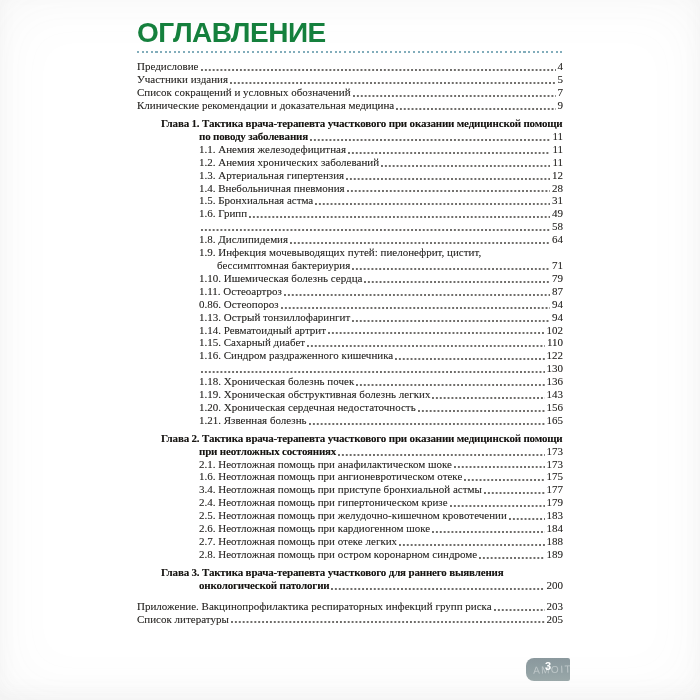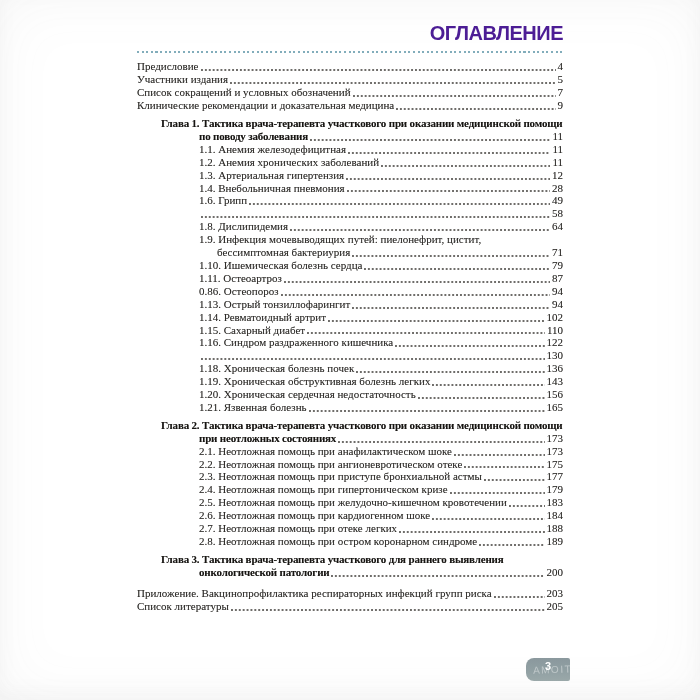--- a/index.html
+++ b/index.html
@@ -12,24 +12,24 @@
     position:absolute;inset:0;pointer-events:none;
     box-shadow:inset 0 0 60px rgba(120,120,120,0.06), inset 0 -8px 18px rgba(120,120,120,0.05);
   }
   .content{
     position:absolute;left:137px;top:20px;width:426px;
     color:#2d2b28;
     font-size:11px;line-height:12.9px;
     text-shadow:0 0 0.3px rgba(70,70,70,0.45);
   }
   h1.title{
-    margin:0 0 5px 0;text-align:right;
+    margin:0 0 5px 0;text-align:left;
     font-family:"Liberation Sans", sans-serif;
-    font-weight:700;font-size:20px;line-height:26px;
-    color:#4c1d95;letter-spacing:-0.5px;
+    font-weight:700;font-size:28px;line-height:26px;
+    color:#15803d;letter-spacing:-0.5px;
     text-shadow:none;
   }
   .rule{
     height:2.4px;margin:0 0 7px 0;
     background-image:repeating-linear-gradient(90deg,#82adbb 0 2.1px,transparent 2.1px 4.6px);
   }
   .row{display:flex;align-items:flex-end;white-space:nowrap;}
   .row .t{flex:0 0 auto;}
   .row .dots{
     flex:1 1 auto;height:2px;align-self:flex-end;
@@ -115,20 +115,25 @@
           <span class="t">1.3. Артериальная гипертензия</span>
           <span class="dots"></span>
           <span class="pg">12</span>
         </div>
         <div class="row ind1">
           <span class="t">1.4. Внебольничная пневмония</span>
           <span class="dots"></span>
           <span class="pg">28</span>
         </div>
         <div class="row ind1">
+          <span class="t">1.5. Бронхиальная астма</span>
+          <span class="dots"></span>
+          <span class="pg">31</span>
+        </div>
+        <div class="row ind1">
           <span class="t">1.6. Грипп</span>
           <span class="dots"></span>
           <span class="pg">49</span>
         </div>
         <div class="row ind1">
           <span class="dots"></span>
           <span class="pg">58</span>
         </div>
         <div class="row ind1">
           <span class="t">1.8. Дислипидемия</span>
@@ -211,26 +216,26 @@
           <span class="t b">при неотложных состояниях</span>
           <span class="dots"></span>
           <span class="pg">173</span>
         </div>
         <div class="row ind1">
           <span class="t">2.1. Неотложная помощь при анафилактическом шоке</span>
           <span class="dots"></span>
           <span class="pg">173</span>
         </div>
         <div class="row ind1">
-          <span class="t">2.2. Неотложная помощь при ангионевротическом отеке</span>
+          <span class="t">1.6. Неотложная помощь при ангионевротическом отеке</span>
           <span class="dots"></span>
           <span class="pg">175</span>
         </div>
         <div class="row ind1">
-          <span class="t">2.3. Неотложная помощь при приступе бронхиальной астмы</span>
+          <span class="t">3.4. Неотложная помощь при приступе бронхиальной астмы</span>
           <span class="dots"></span>
           <span class="pg">177</span>
         </div>
         <div class="row ind1">
           <span class="t">2.4. Неотложная помощь при гипертоническом кризе</span>
           <span class="dots"></span>
           <span class="pg">179</span>
         </div>
         <div class="row ind1">
           <span class="t">2.5. Неотложная помощь при желудочно-кишечном кровотечении</span>

